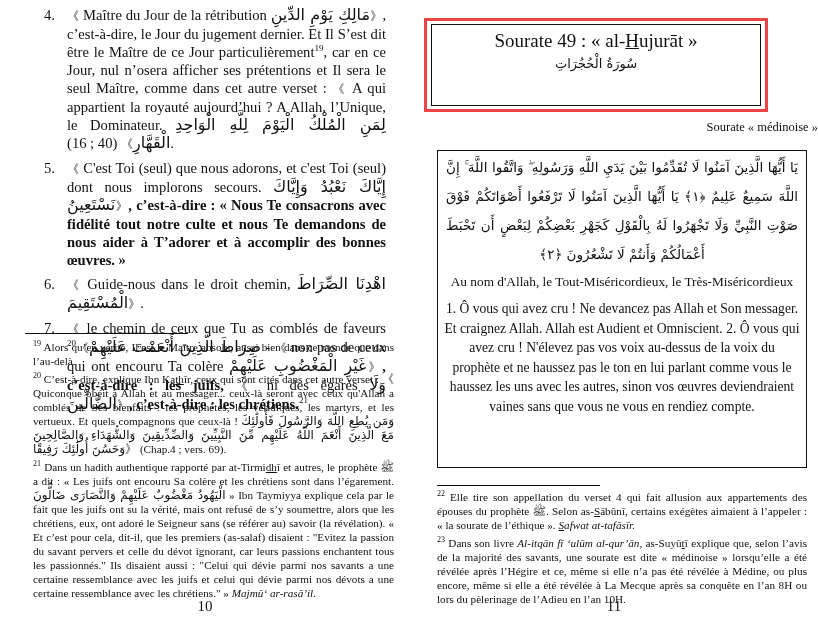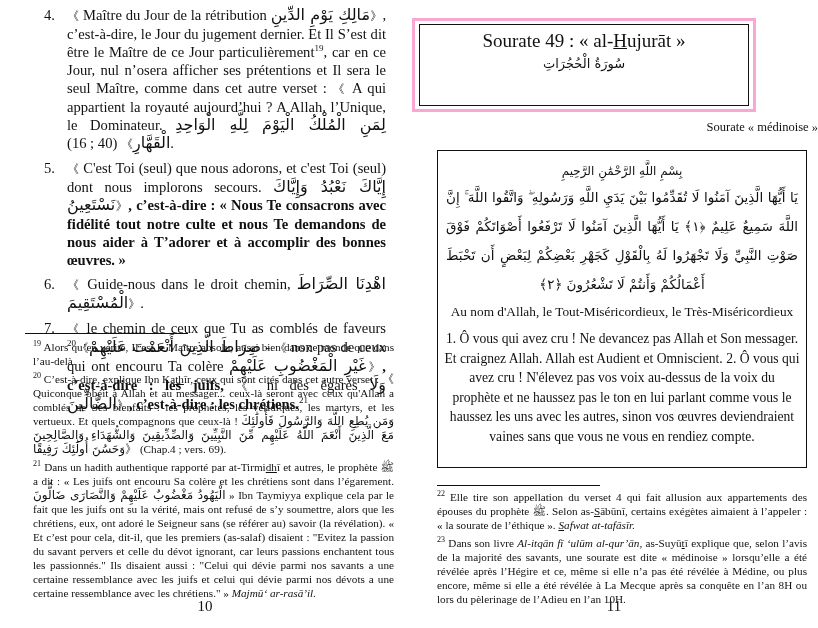--- a/index.html
+++ b/index.html
@@ -21,22 +21,22 @@
   .fn-sep { position:absolute; height:1px; background:#111; }
   .fns { position:absolute; font-size:11.2px; line-height:14px; text-align:justify; }
   .fn { margin:0 0 4px 0; }
   .fn sup { font-size:8px; vertical-align:5px; }
   .fn .ar { font-size:12px; }
   .it { font-style:italic; }
   .ul { text-decoration:underline; }
   .pnum { position:absolute; bottom:13px; font-size:15px; width:100%; text-align:center; }
 
   
-  .title-box { position:absolute; left:2px; top:18px; width:344px; height:94px;
-               border:3px solid #f9a8d4; box-sizing:border-box; }
+  .title-box { position:absolute; left:14px; top:18px; width:344px; height:94px;
+               border:3px solid #ef4444; box-sizing:border-box; }
   .title-inner { position:absolute; left:4px; top:3px; right:4px; bottom:3px; border:1px solid #111;
                  text-align:center; }
   .t1 { font-size:19px; margin-top:4px; line-height:24px; }
   .t2 { font-size:13px; font-family:"DejaVu Sans", sans-serif; direction:rtl; line-height:22px; }
   .t3 { font-size:19px; line-height:26px; }
   .t3 sup { font-size:11px; vertical-align:8px; }
   .subtitle { position:absolute; left:8px; width:408px; top:120px; text-align:right; font-size:12.5px; }
   .subtitle sup { font-size:8px; }
   .verse-box { position:absolute; left:27px; top:150px; width:370px; height:318px;
                border:1.5px solid #111; box-sizing:border-box; text-align:center; }
@@ -84,21 +84,20 @@
   <div class="title-box">
     <div class="title-inner">
       <div class="t1"><span>Sourate 49 : « al-</span><span class="ul">H</span><span>ujurāt »</span></div>
       <div class="t2">سُورَةُ الْحُجُرَاتِ</div>
     </div>
   </div>
 
   <div class="subtitle"><span>Sourate « médinoise »</span><sup>23</sup></div>
 
   <div class="verse-box">
-    <div class="basmala">بِسْمِ اللَّهِ الرَّحْمَٰنِ الرَّحِيمِ</div>
     <div class="arabic-verse">يَا أَيُّهَا الَّذِينَ آمَنُوا لَا تُقَدِّمُوا بَيْنَ يَدَيِ اللَّهِ وَرَسُولِهِ ۖ وَاتَّقُوا اللَّهَ ۚ إِنَّ اللَّهَ سَمِيعٌ عَلِيمٌ ﴿١﴾ يَا أَيُّهَا الَّذِينَ آمَنُوا لَا تَرْفَعُوا أَصْوَاتَكُمْ فَوْقَ صَوْتِ النَّبِيِّ وَلَا تَجْهَرُوا لَهُ بِالْقَوْلِ كَجَهْرِ بَعْضِكُمْ لِبَعْضٍ أَن تَحْبَطَ أَعْمَالُكُمْ وَأَنتُمْ لَا تَشْعُرُونَ ﴿٢﴾</div>
     <div class="invocation">Au nom d'Allah, le Tout-Miséricordieux, le Très-Miséricordieux</div>
     <div class="translation">1. Ô vous qui avez cru ! Ne devancez pas Allah et Son messager. Et craignez Allah. Allah est Audient et Omniscient. 2. Ô vous qui avez cru ! N'élevez pas vos voix au-dessus de la voix du prophète et ne haussez pas le ton en lui parlant comme vous le haussez les uns avec les autres, sinon vos œuvres deviendraient vaines sans que vous ne vous en rendiez compte.</div>
   </div>
 
   <div class="fn-sep" style="left:27px; top:485px; width:163px;"></div>
 
   <div class="fns" style="left:27px; top:490px; width:370px;">
     <p class="fn"><sup>22</sup><span> Elle tire son appellation du verset 4 qui fait allusion aux appartements des épouses du prophète ﷺ. Selon as-</span><span class="ul">S</span><span>ābūnī, certains exégètes aimaient à l’appeler : « la sourate de l’éthique ». </span><span class="it ul">S</span><span class="it">afwat at-tafāsīr.</span></p>
     <p class="fn"><sup>23</sup><span> Dans son livre </span><span class="it">Al-itqān fī ‘ulūm al-qur’ān</span><span>, as-Suyū</span><span class="ul">t</span><span>ī explique que, selon l’avis de la majorité des savants, une sourate est dite « médinoise » lorsqu’elle a été révélée après l’Hégire et ce, même si elle n’a pas été révélée à Médine, ou plus encore, même si elle a été révélée à La Mecque après sa conquête en l’an 8H ou lors du pèlerinage de l’Adieu en l’an 10H.</span></p>

